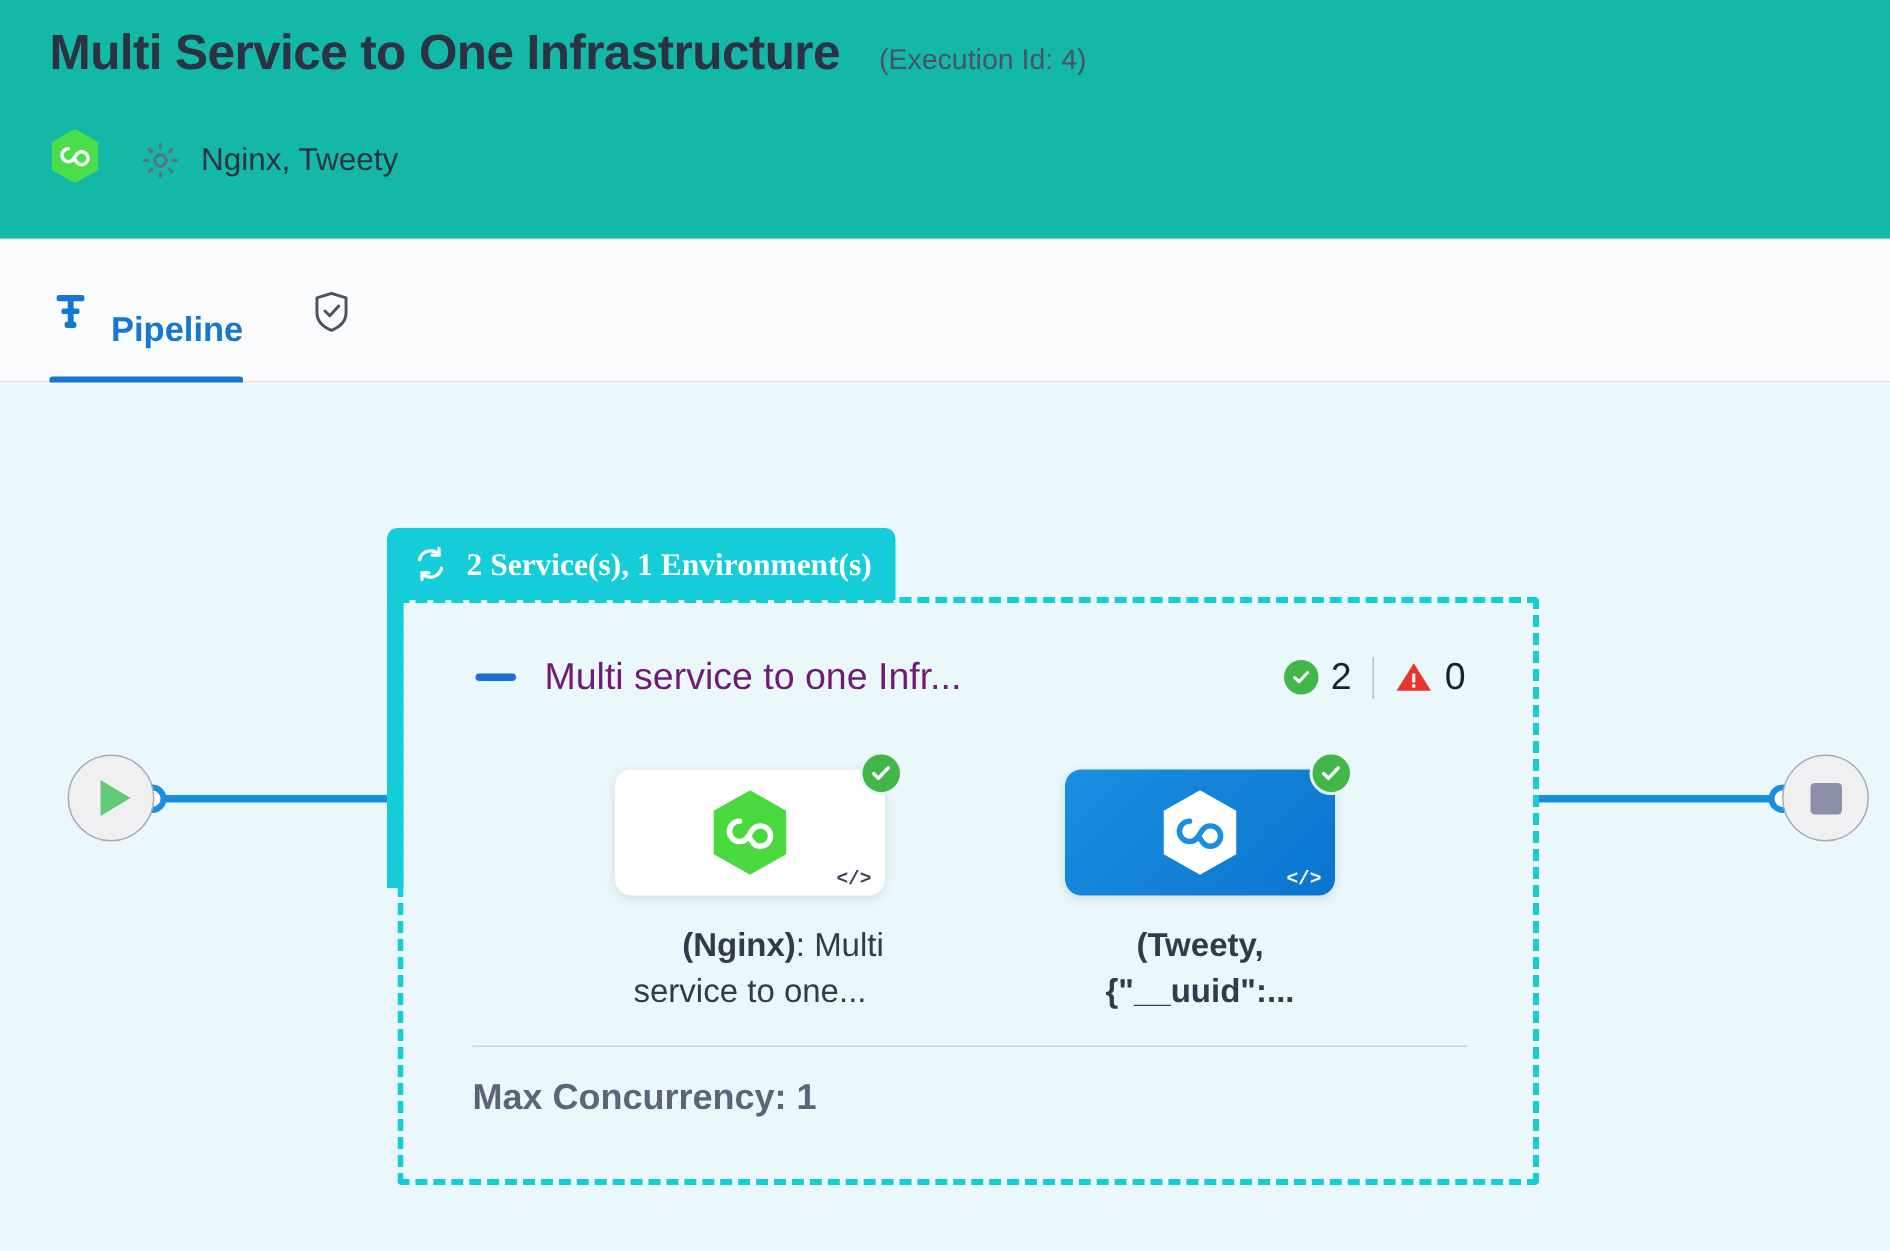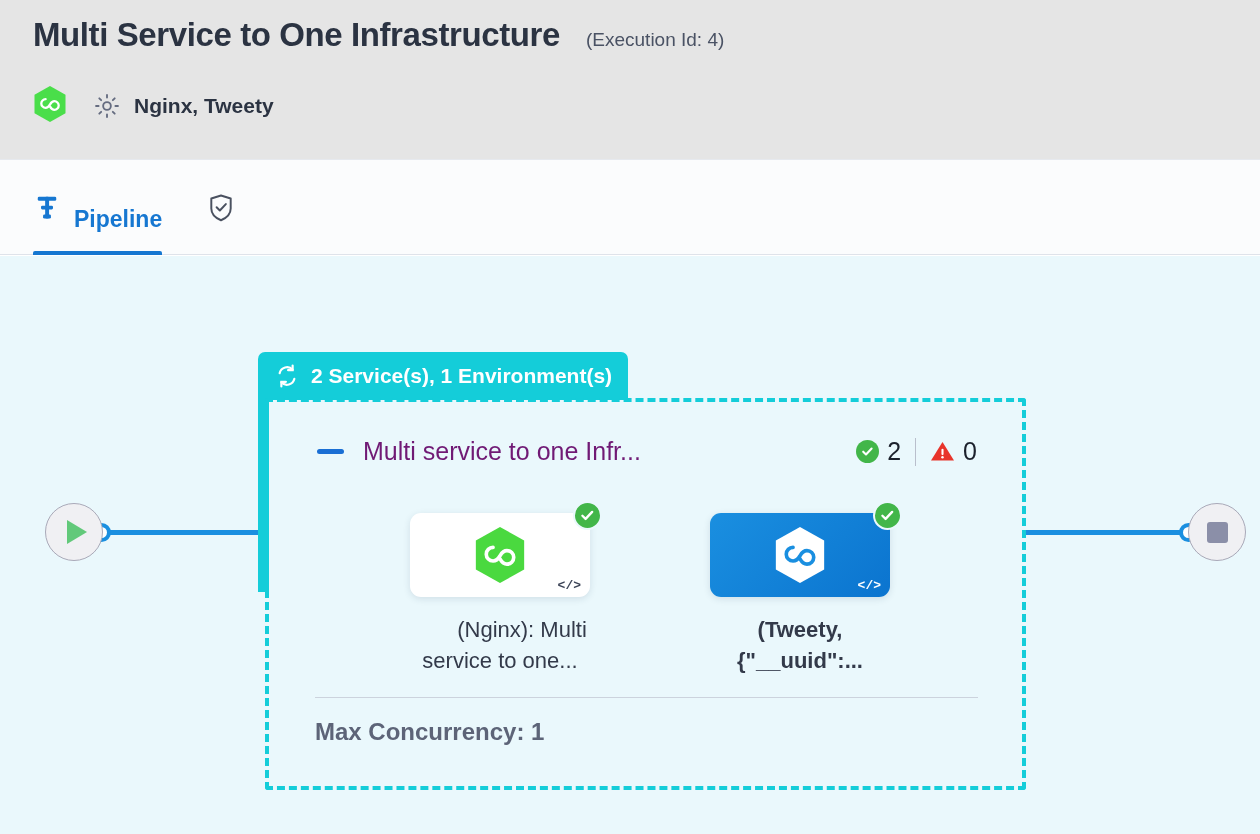--- a/index.html
+++ b/index.html
@@ -10,21 +10,21 @@
     overflow: hidden;
     font-family: "Liberation Sans", sans-serif;
     background: #ffffff;
   }
 
   
   #header {
     position: absolute;
     left: 0; top: 0;
     width: 1260px; height: 160px;
-    background: #e5e5e5;
+    background: #14b8a6;
     border-bottom: 1px solid #e6e9ee;
   }
   #page-title-row {
     position: absolute;
     left: 33px; top: 16px;
     display: flex;
     align-items: baseline;
     gap: 14px;
   }
   #page-title {
@@ -37,21 +37,20 @@
   #execution-id {
     font-size: 19px;
     color: #4a5264;
     white-space: nowrap;
     margin-left: 12px;
   }
   #meta-row {
     position: absolute;
     left: 33px; top: 85px;
     display: flex;
-    font-weight: bold;
   }
   .meta-group {
     display: flex;
     align-items: center;
   }
   .meta-label {
     font-size: 21px;
     color: #2b3342;
     white-space: nowrap;
   }
@@ -161,20 +160,21 @@
     border-radius: 7px 7px 0 0;
     display: flex;
     align-items: center;
     gap: 11px;
     color: #ffffff;
     white-space: nowrap;
   }
   #stage-banner-label {
     font-size: 21px;
     font-weight: bold;
+    font-family: Liberation Serif, serif;
   }
   #stage-left-bar {
     position: absolute;
     left: 258px; top: 396px;
     width: 11px; height: 196px;
     background: #14cdd9;
   }
   #stage-box {
     position: absolute;
     left: 265px; top: 398px;
@@ -269,21 +269,21 @@
   }
   .svc-code.dark  { color: #3c4457; }
   .svc-code.light { color: #ffffff; }
   .svc-label {
     margin-top: 17px;
     text-align: center;
     font-size: 22px;
     line-height: 1.42;
     color: #333a4a;
   }
-  .svc-label b { font-weight: normal; margin-left: 44px; }
+  .svc-label b { font-weight: bold; margin-left: 44px; }
   .svc-label.allbold { font-weight: bold; }
 
   #footer-sep {
     position: absolute;
     left: 315px; top: 697px;
     width: 663px; height: 1px;
     background: #ccd3dd;
   }
   #max-concurrency {
     position: absolute;

